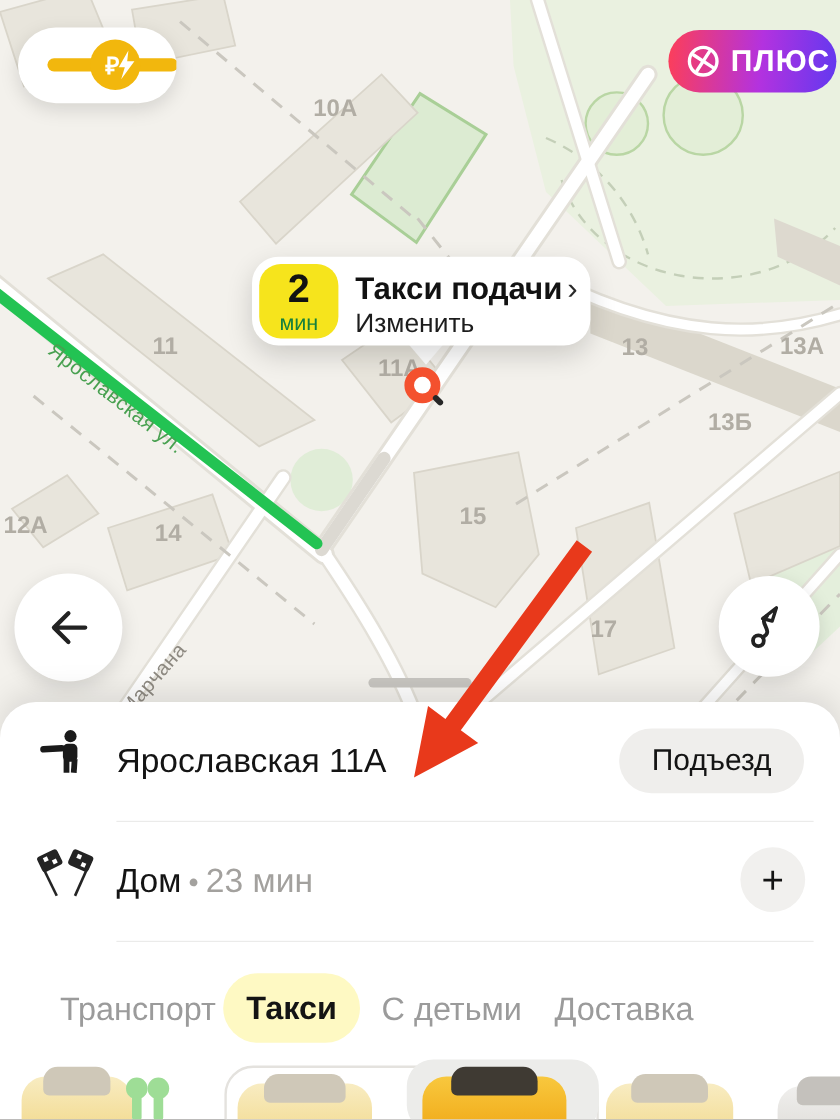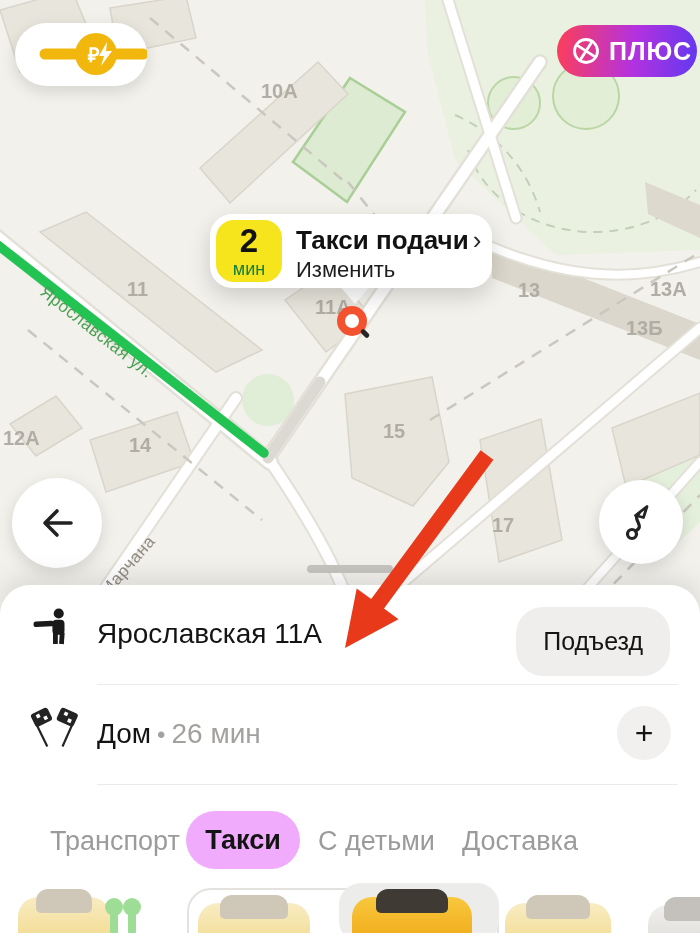--- a/index.html
+++ b/index.html
@@ -51,30 +51,30 @@
   .drag-handle{position:absolute;left:307px;top:565px;width:86px;height:8px;border-radius:4px;background:#c7c5c0;}
   .sheet{position:absolute;left:0;top:585px;width:700px;height:348px;background:#fff;
       border-radius:30px 30px 0 0;box-shadow:0 -8px 26px rgba(0,0,0,.10);}
   .row{position:absolute;left:0;width:700px;height:70px;}
   .row-pickup{top:15px;}
   .row-dest{top:115px;}
   .row-icon{position:absolute;left:30px;top:6px;}
   .row-text{position:absolute;left:97px;top:18px;font-size:28px;color:#141414;white-space:nowrap;}
   .grey{color:#a3a19e;}
   .sep-dot{color:#a3a19e;font-size:24px;margin:0 6px;}
-  .entrance-pill{position:absolute;right:30px;top:7px;height:69px;padding:4px 27px;border-radius:27px;
+  .entrance-pill{position:absolute;right:30px;top:7px;height:54px;padding:4px 27px;border-radius:27px;
       background:#efeeec;font-size:25px;color:#141414;display:flex;align-items:center;}
   .add-btn{position:absolute;right:29px;top:6px;width:54px;height:54px;border-radius:50%;background:#f1f0ee;
       display:flex;align-items:center;justify-content:center;font-size:32px;color:#141414;font-weight:300;line-height:1;}
   .divider{position:absolute;left:97px;right:22px;height:1px;background:#ebebea;}
   .div1{top:99px;} .div2{top:199px;}
 
   .tabs{position:absolute;left:0;top:226px;width:700px;height:60px;}
   .tab{position:absolute;top:15px;font-size:27px;color:#9b9b9b;white-space:nowrap;}
-  .tab-pill{position:absolute;left:186px;top:0;width:114px;height:58px;border-radius:29px;background:#f0abfc;
+  .tab-pill{position:absolute;left:186px;top:0;width:114px;height:58px;border-radius:29px;background:#fef9c3;
       display:flex;align-items:center;justify-content:center;font-size:27px;font-weight:bold;color:#141414;}
   .tab1{left:50px;} .tab3{left:318px;} .tab4{left:462px;}
 
   
   .option-card{position:absolute;left:187px;top:303px;width:312px;height:60px;background:#fff;
       border:2px solid #e4e2de;border-radius:24px 24px 0 0;}
   .option-tile{position:absolute;left:339px;top:298px;width:160px;height:60px;border-radius:22px;background:#ececea;}
   .car{position:absolute;height:60px;}
   .car .body{position:absolute;left:0;right:0;top:12px;bottom:0;border-radius:20px 20px 6px 6px;}
   .car .glass{position:absolute;left:20%;right:20%;top:4px;height:24px;border-radius:12px 12px 5px 5px;}
@@ -160,21 +160,21 @@
 
     <path d="M-15,235 L264,453" stroke="#23c353" stroke-width="9.5" stroke-linecap="round" fill="none"></path>
   </svg>
 
   <div class="bldg-label" style="left:261px;top:80px;">10А</div>
   <div class="bldg-label" style="left:127px;top:278px;">11</div>
   <div class="bldg-label" style="left:315px;top:296px;">11А</div>
   <div class="bldg-label" style="left:3px;top:427px;">12А</div>
   <div class="bldg-label" style="left:518px;top:279px;">13</div>
   <div class="bldg-label" style="left:650px;top:278px;">13А</div>
-  <div class="bldg-label" style="left:590px;top:317px;margin-left:36px;">13Б</div>
+  <div class="bldg-label" style="left:590px;top:341px;">13Б</div>
   <div class="bldg-label" style="left:129px;top:434px;">14</div>
   <div class="bldg-label" style="left:383px;top:420px;text-align:center;">15</div>
   <div class="bldg-label" style="left:492px;top:471px;margin-top:43px;">17</div>
   <div class="street-label street-green">Ярославская ул.</div>
   <div class="street-label street-grey">Марчана</div>
 
   <div class="surge-pill z30">
     <svg width="132" height="63" viewBox="0 0 132 63">
       <line x1="30" y1="31" x2="128" y2="31" stroke="#f2b70d" stroke-width="11" stroke-linecap="round"></line>
       <circle cx="81" cy="31" r="21" fill="#f2b70d"></circle>
@@ -248,21 +248,21 @@
           <rect x="4.5" y="4" width="2" height="32" fill="#242424"></rect>
         </g>
         <g transform="rotate(24 32 14)">
           <rect x="24" y="3" width="17" height="13" rx="2.5" fill="#242424"></rect>
           <rect x="28.5" y="5.5" width="3.4" height="3.4" fill="#fff"></rect>
           <rect x="34" y="10" width="3.4" height="3.4" fill="#fff"></rect>
           <rect x="38.5" y="4" width="2" height="32" fill="#242424"></rect>
         </g>
       </svg>
       <div class="row-text">
-        <span>Дом</span><span class="sep-dot">•</span><span class="grey">26 мин</span>
+        <span>Дом</span><span class="sep-dot">•</span><span class="grey">23 мин</span>
       </div>
       <div class="add-btn">+</div>
     </div>
 
     <div class="divider div2"></div>
 
     <div class="tabs">
       <div class="tab tab1">Транспорт</div>
       <div class="tab-pill">Такси</div>
       <div class="tab tab4">Доставка</div>

